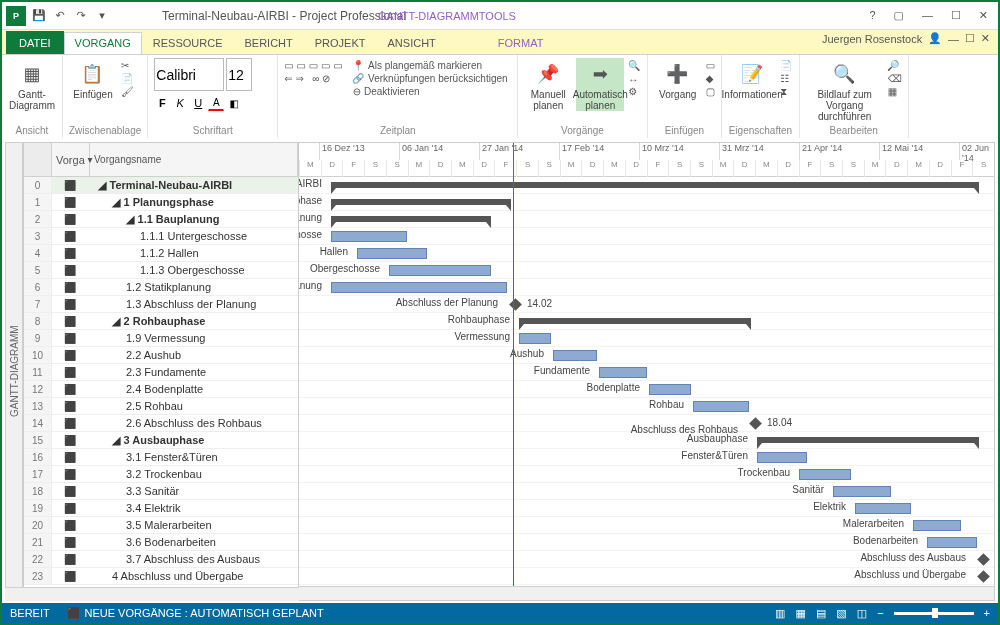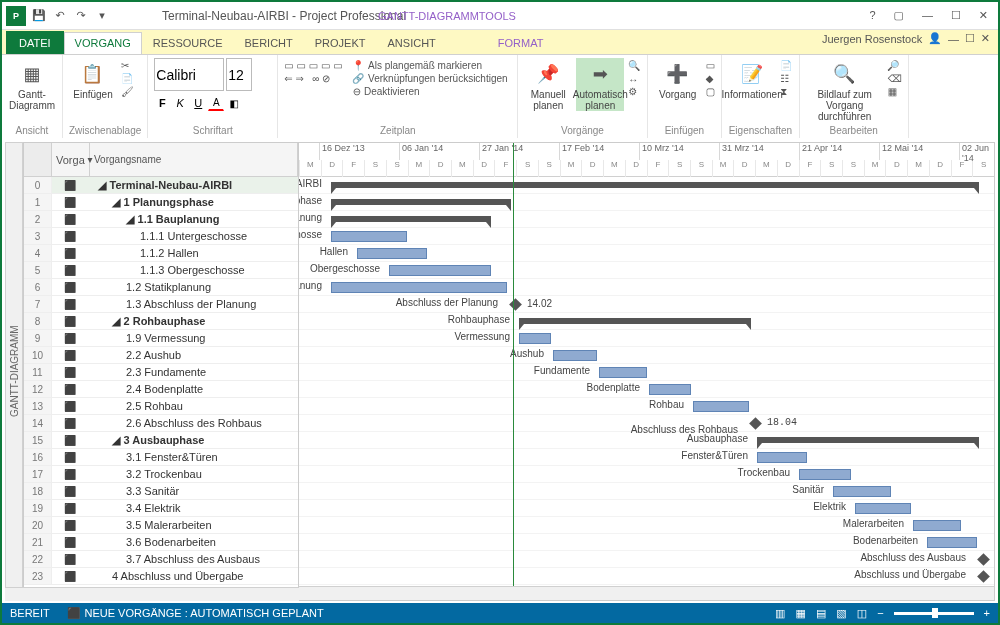--- a/index.html
+++ b/index.html
@@ -472,21 +472,21 @@
           <div class="glabel" style="right: 354px;">Bodenplatte</div>
           <div class="gbar" style="left: 350px; width: 42px;"></div>
         </div>
         <div class="grow">
           <div class="glabel" style="right: 310px;">Rohbau</div>
           <div class="gbar" style="left: 394px; width: 56px;"></div>
         </div>
         <div class="grow">
           <div class="glabel" style="right: 256px; margin-top: 8px;">Abschluss des Rohbaus</div>
           <div class="gmilestone" style="left: 452px;"></div>
-          <div class="gmlabel" style="left: 468px; font-family: Liberation Mono, monospace;">18.04</div>
+          <div class="gmlabel" style="left: 468px;">18.04</div>
         </div>
         <div class="grow">
           <div class="glabel" style="right: 246px;">Ausbauphase</div>
           <div class="gsummary" style="left: 458px; width: 222px;"></div>
           <div class="gsumstart" style="left: 458px;"></div>
           <div class="gsumend" style="left: 675px;"></div>
         </div>
         <div class="grow">
           <div class="glabel" style="right: 246px;">Fenster&amp;Türen</div>
           <div class="gbar" style="left: 458px; width: 50px;"></div>

